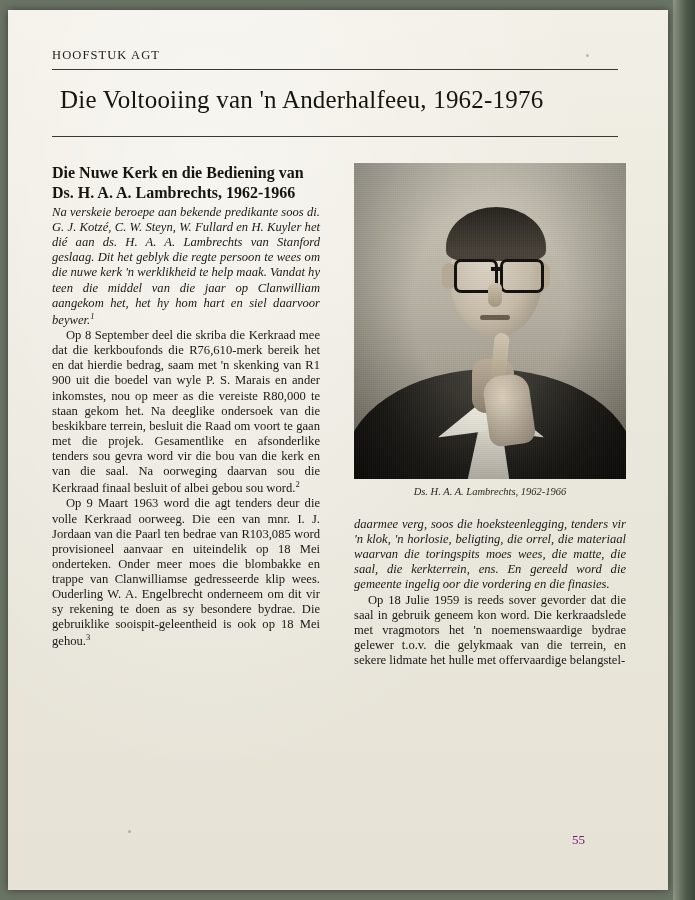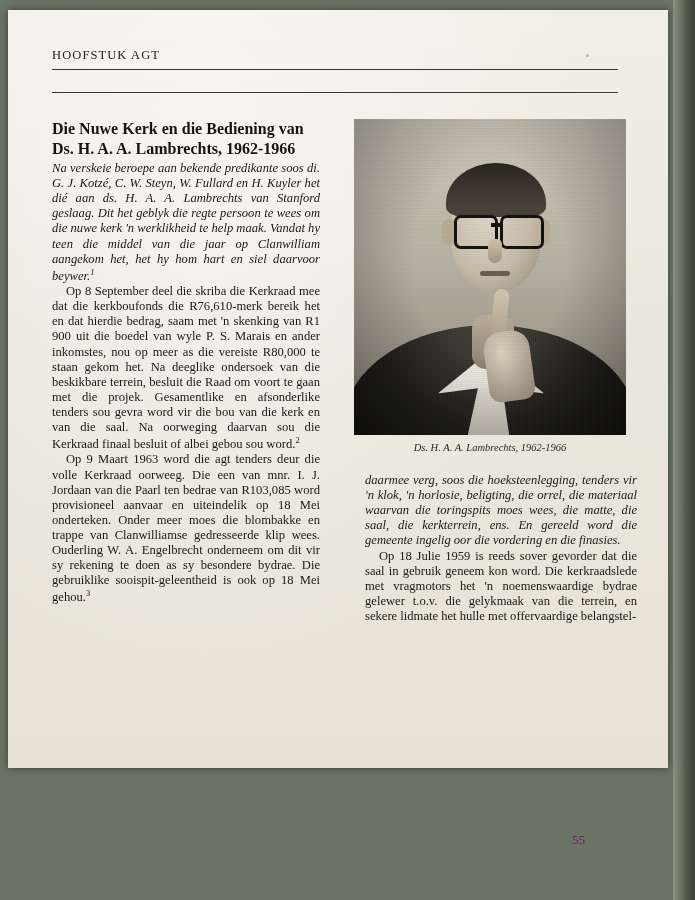--- a/index.html
+++ b/index.html
@@ -27,21 +27,21 @@
     right: 0;
     width: 22px;
     height: 900px;
     background: linear-gradient(to right, #8e9585 0%, #4e5a4a 60%, #3b4538 100%);
   }
   .paper {
     position: absolute;
     left: 8px;
     top: 10px;
     width: 660px;
-    height: 758px;
+    height: 880px;
     background: #efece2;
     box-shadow: 0 0 8px rgba(0,0,0,0.45);
   }
   .paper-inner {
     position: absolute;
     left: 0; top: 0; right: 0; bottom: 0;
     background:
       radial-gradient(ellipse at 30% 20%, rgba(255,255,255,0.5) 0%, rgba(255,255,255,0) 60%),
       linear-gradient(to bottom, #f2efe6 0%, #eae7dc 40%, #e6e2d6 100%);
   }
@@ -226,21 +226,20 @@
     font-size: 10.5px;
     font-style: italic;
     color: #2a2722;
     text-align: center;
   }
   .rcol-text {
     position: absolute;
     left: 302px;
     top: 354px;
     width: 272px;
-    margin-left: 11px;
   }
   .page-no {
     position: absolute;
     left: 520px;
     top: 784px;
     font-size: 13px;
     color: #701a75;
   }
   .speck {
     position: absolute;
@@ -259,20 +258,21 @@
     <div class="paper-inner"></div>
 
     <div class="speck" style="left:578px; top:44px;"></div>
     <div class="speck" style="left:120px; top:820px;"></div>
 
     <div class="content">
 
       <div class="chapter-label">HOOFSTUK AGT</div>
       <div class="rule"></div>
 
+      <h1 class="title">Die Voltooiing van 'n Anderhalfeeu, 1962-1976</h1>
       <div class="rule2"></div>
 
       <div class="cols">
 
         <div class="col-left">
           <div class="sec-head">Die Nuwe Kerk en die Bediening van Ds. H. A. A. Lambrechts, 1962-1966</div>
           <p class="body first"><span>Na verskeie beroepe aan bekende predikante soos di. G. J. Kotzé, C. W. Steyn, W. Fullard en H. Kuyler het dié aan ds. H. A. A. Lambrechts van Stanford geslaag. Dit het geblyk die regte persoon te wees om die nuwe kerk 'n werklikheid te help maak. Vandat hy teen die middel van die jaar op Clanwilliam aangekom het, het hy hom hart en siel daarvoor beywer.</span><sup>1</sup></p>
           <p class="body"><span>Op 8 September deel die skriba die Kerkraad mee dat die kerkboufonds die R76,610-merk bereik het en dat hierdie bedrag, saam met 'n skenking van R1 900 uit die boedel van wyle P. S. Marais en ander inkomstes, nou op meer as die vereiste R80,000 te staan gekom het. Na deeglike ondersoek van die beskikbare terrein, besluit die Raad om voort te gaan met die projek. Gesamentlike en afsonderlike tenders sou gevra word vir die bou van die kerk en van die saal. Na oorweging daarvan sou die Kerkraad finaal besluit of albei gebou sou word.</span><sup>2</sup></p>
           <p class="body"><span>Op 9 Maart 1963 word die agt tenders deur die volle Kerkraad oorweeg. Die een van mnr. I. J. Jordaan van die Paarl ten bedrae van R103,085 word provisioneel aanvaar en uiteindelik op 18 Mei onderteken. Onder meer moes die blombakke en trappe van Clanwilliamse gedresseerde klip wees. Ouderling W. A. Engelbrecht onderneem om dit vir sy rekening te doen as sy besondere bydrae. Die gebruiklike sooispit-geleentheid is ook op 18 Mei gehou.</span><sup>3</sup></p>
         </div>

